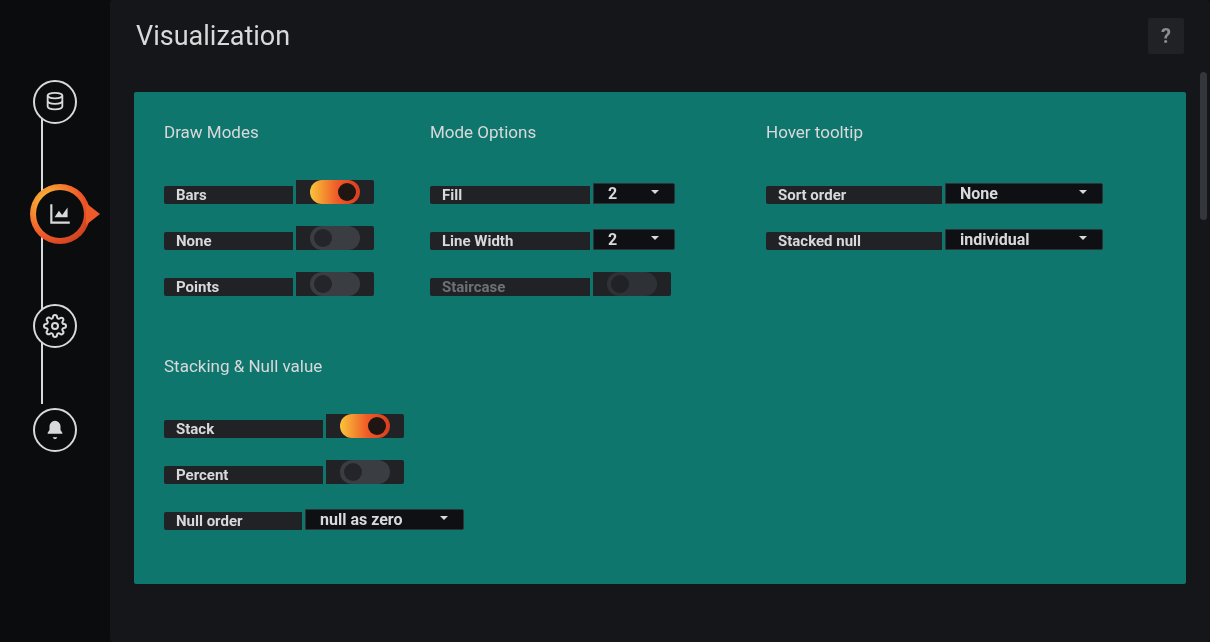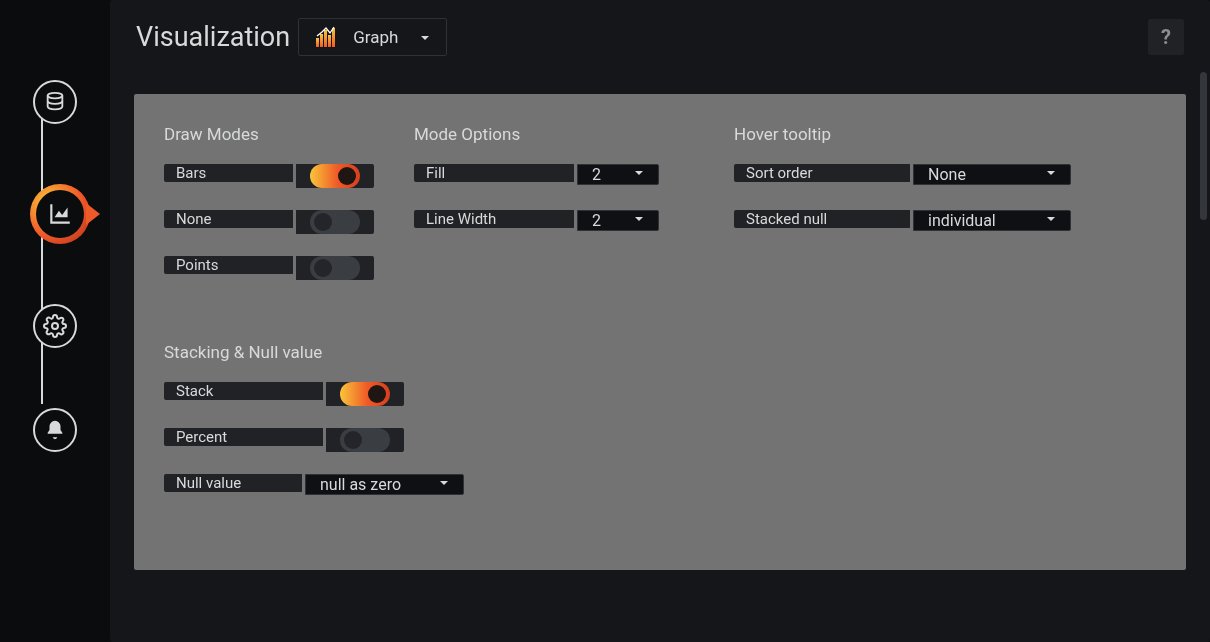--- a/index.html
+++ b/index.html
@@ -74,21 +74,21 @@
     position: absolute;
     left: 110px; top: 0;
     right: 0; bottom: 0;
     background: #141619;
     border-radius: 3px;
   }
   .header {
     display: flex;
     align-items: center;
     padding: 18px 26px 10px 26px;
-    gap: 8px;
+    gap: 20px;
   }
   .header-title {
     font-size: 27px;
     font-weight: 400;
     color: #d8d9da;
   }
   .viz-select {
     display: flex;
     align-items: center;
     gap: 14px;
@@ -112,49 +112,51 @@
     align-items: center;
     justify-content: center;
     color: #8e8e8e;
     font-size: 20px;
     font-weight: 700;
     cursor: pointer;
   }
 
   
   .body-panel {
-    background: #737373;
+    background: #0f766e;
     margin: 28px 24px 0 24px;
     padding: 30px 10px 50px 10px;
     border-radius: 2px;
     display: flex;
     flex-wrap: wrap;
     align-content: flex-start;
+    gap: 16px;
   }
   .section {
     padding: 0 20px;
     flex: 0 0 auto;
   }
   .section.draw   { width: 250px; }
   .section.mode   { width: 320px; }
   .section.hover  { width: 360px; }
   .section.stack  { width: 340px; margin-top: 40px; }
 
   .section-title {
     font-size: 17px;
     color: #d8d9da;
     font-weight: 400;
     margin-bottom: 20px;
   }
 
   .row {
     display: flex;
-    align-items: flex-start;
+    align-items: flex-end;
     height: 42px;
     margin-bottom: 4px;
+    font-weight: bold;
   }
   .row-label {
     background: #202226;
     color: #d8d9da;
     font-size: 15px;
     display: flex;
     align-items: center;
     padding: 0 12px;
     border-radius: 2px 0 0 2px;
     flex: 1;
@@ -262,42 +264,20 @@
       <path d="M12 2a6 6 0 0 0-6 6v4l-2 3v1h16v-1l-2-3V8a6 6 0 0 0-6-6zm0 20a2.5 2.5 0 0 0 2.45-2h-4.9A2.5 2.5 0 0 0 12 22z"></path>
     </svg>
   </div>
 </div>
 
 <div class="main">
 
   <div class="header">
     <div class="header-title">Visualization</div>
 
-    <div class="viz-select">
-      <svg width="24" height="22" viewBox="0 0 24 22">
-        <defs>
-          <linearGradient id="g1" x1="0" y1="1" x2="0" y2="0">
-            <stop offset="0%" stop-color="#f05a28"></stop>
-              <stop offset="100%" stop-color="#f9c53a"></stop>
-          </linearGradient>
-        </defs>
-        <rect x="1" y="12" width="3" height="9" fill="url(#g1)"></rect>
-        <rect x="5" y="8" width="3" height="13" fill="url(#g1)"></rect>
-        <rect x="9" y="4" width="3" height="17" fill="url(#g1)"></rect>
-        <rect x="13" y="9" width="3" height="12" fill="url(#g1)"></rect>
-        <rect x="17" y="2" width="3" height="19" fill="url(#g1)"></rect>
-        <polyline points="2,10 7,6 11,2 15,7 19,1" fill="none" stroke="#fff" stroke-width="1.3"></polyline>
-      </svg>
-      <span class="viz-select-label">Graph</span>
-      <span class="caret">
-        <svg class="caret-svg" viewBox="0 0 10 10" fill="currentColor">
-            <path d="M1 3l4 4 4-4z"></path>
-          </svg>
-      </span>
-    </div>
 
     <div class="help-btn">
       <span>?</span>
     </div>
   </div>
 
   <div class="body-panel">
 
     <div class="section draw">
       <div class="section-title">Draw Modes</div>
@@ -346,20 +326,28 @@
       <div class="row">
         <div class="row-label">Line Width</div>
         <div class="row-ctrl dropdown">
           <span class="dd-label">2</span>
           <span class="caret"><svg class="caret-svg" viewBox="0 0 10 10" fill="currentColor">
                 <path d="M1 3l4 4 4-4z"></path>
               </svg></span>
         </div>
       </div>
 
+      <div class="row">
+        <div class="row-label disabled">Staircase</div>
+        <div class="row-ctrl narrow">
+          <div class="toggle disabled">
+              <div class="knob"></div>
+            </div>
+        </div>
+      </div>
     </div>
 
     <div class="section hover">
       <div class="section-title">Hover tooltip</div>
 
 
       <div class="row">
         <div class="row-label">Sort order</div>
         <div class="row-ctrl dropdown wide">
           <span class="dd-label">None</span>
@@ -395,21 +383,21 @@
       <div class="row" style="width:240px;">
         <div class="row-label">Percent</div>
         <div class="row-ctrl narrow">
           <div class="toggle off">
               <div class="knob"></div>
             </div>
         </div>
       </div>
 
       <div class="row">
-        <div class="row-label short">Null value</div>
+        <div class="row-label short">Null order</div>
         <div class="row-ctrl dropdown">
           <span class="dd-label">null as zero</span>
           <span class="caret"><svg class="caret-svg" viewBox="0 0 10 10" fill="currentColor">
                 <path d="M1 3l4 4 4-4z"></path>
               </svg></span>
         </div>
       </div>
     </div>
 
   </div>

